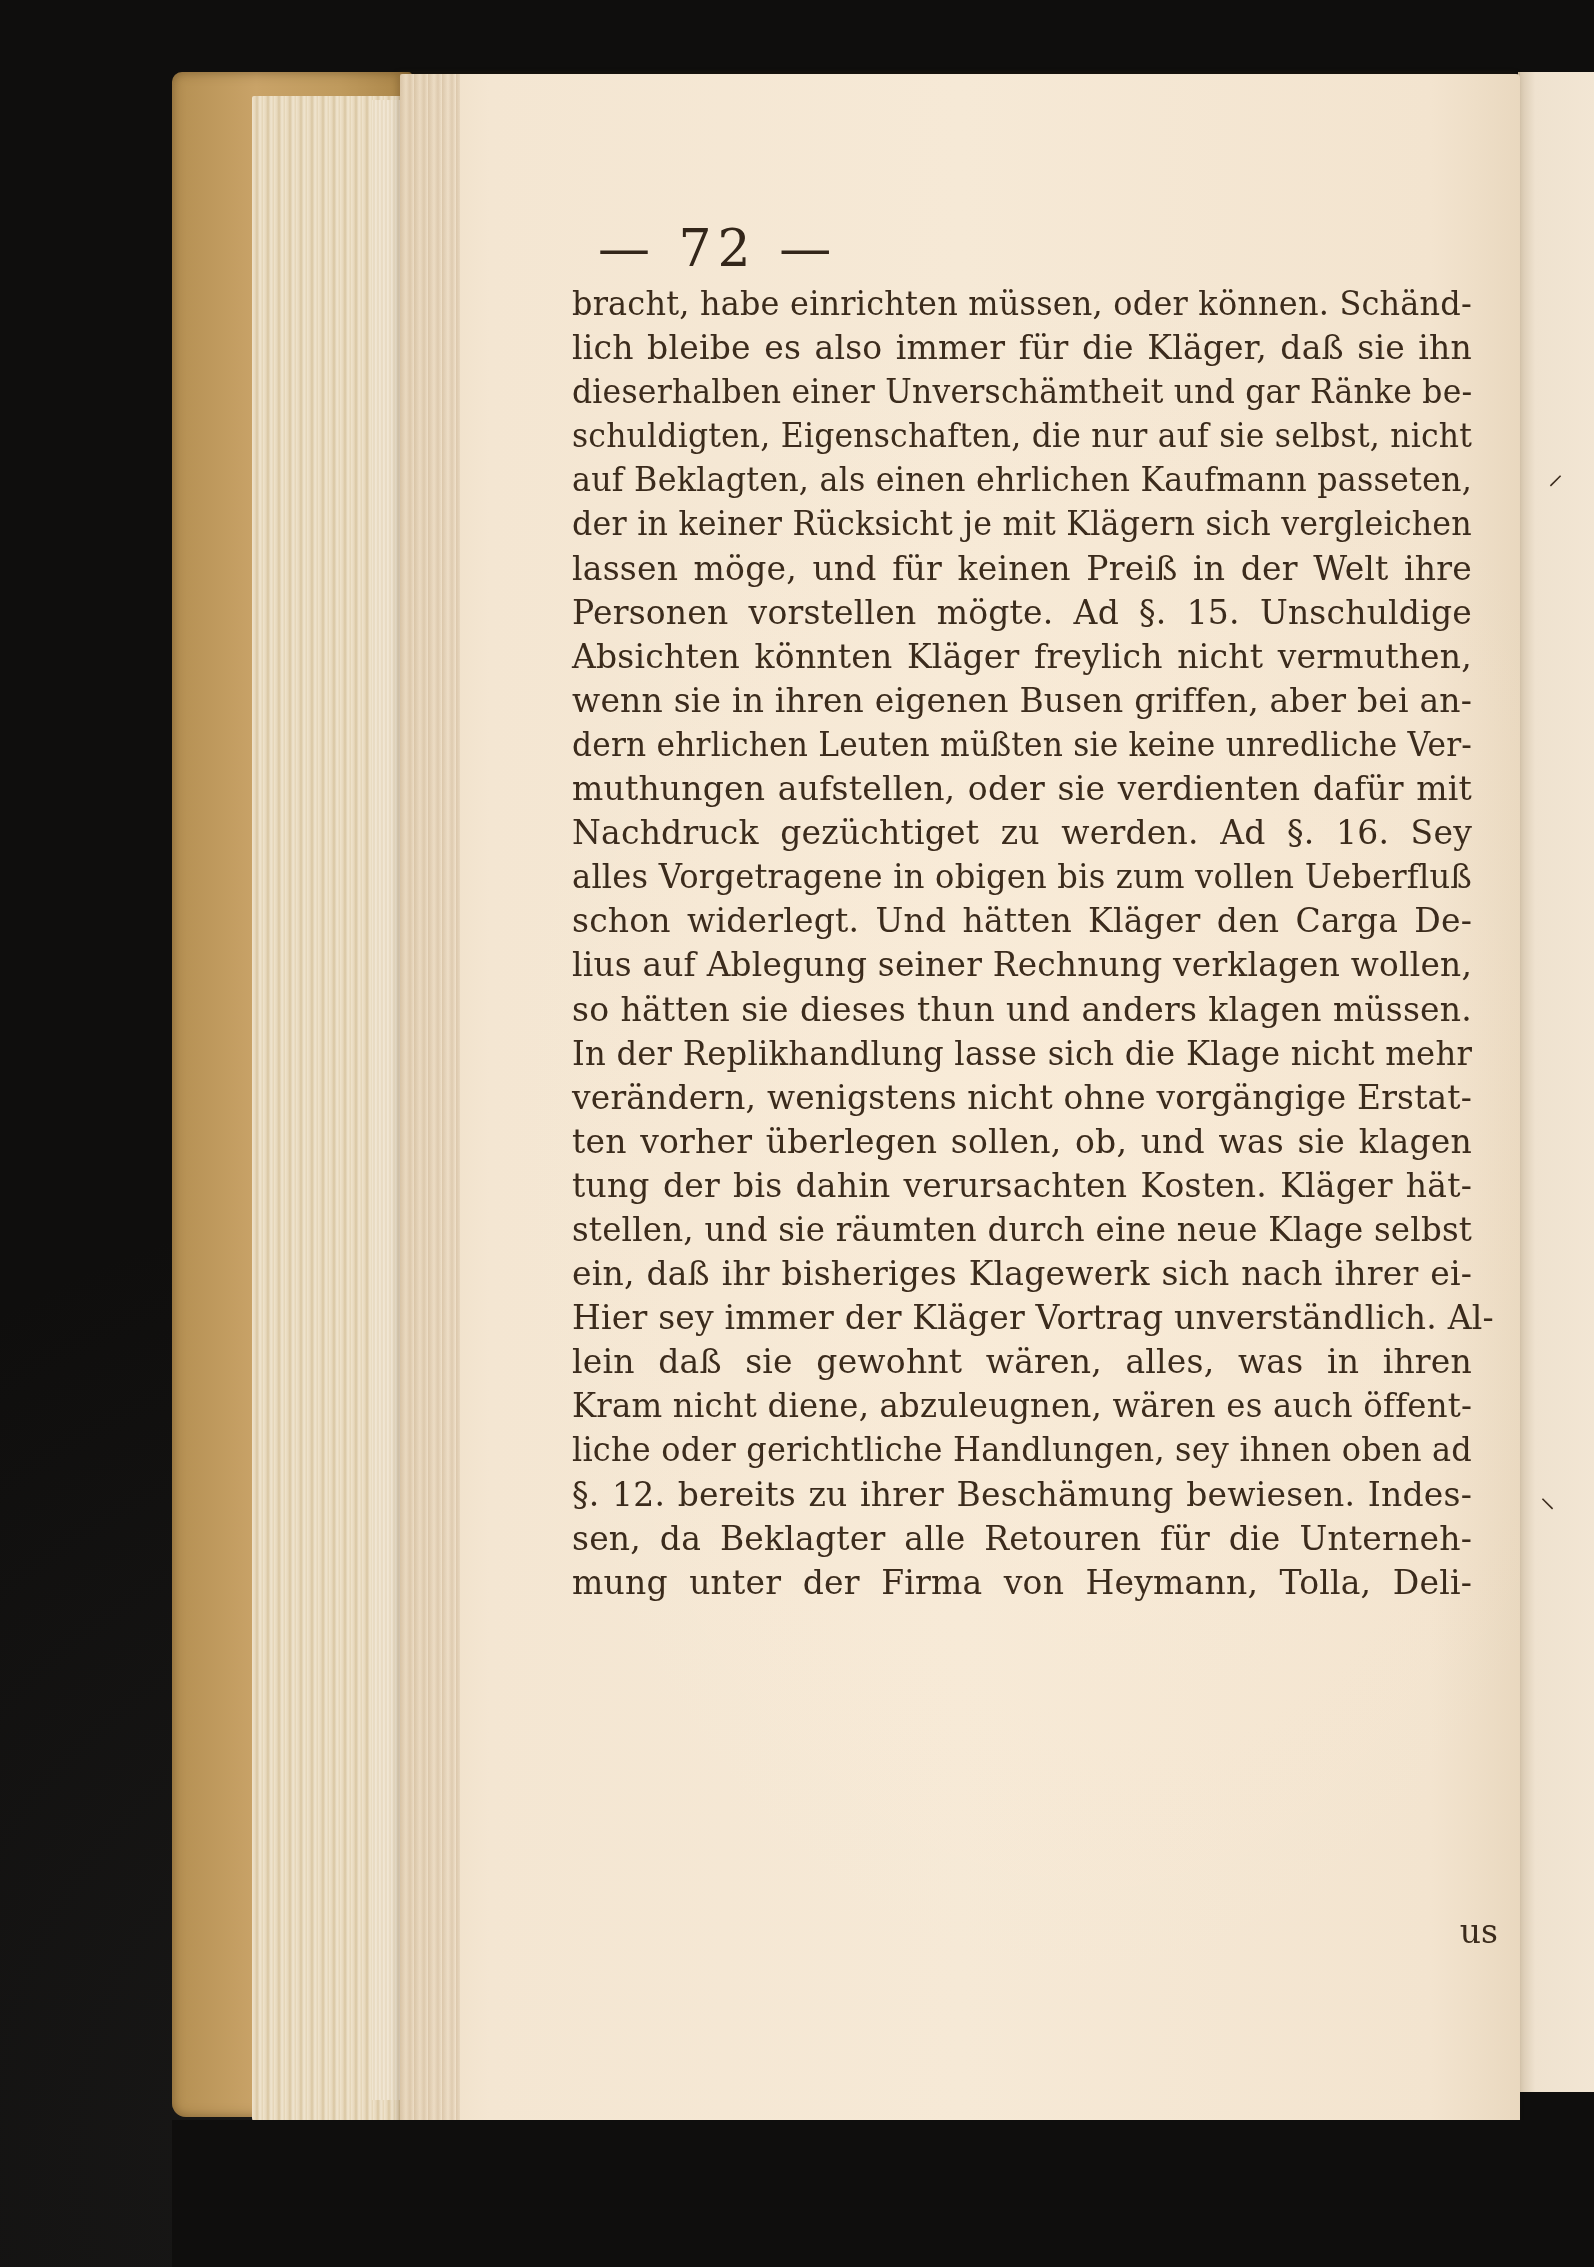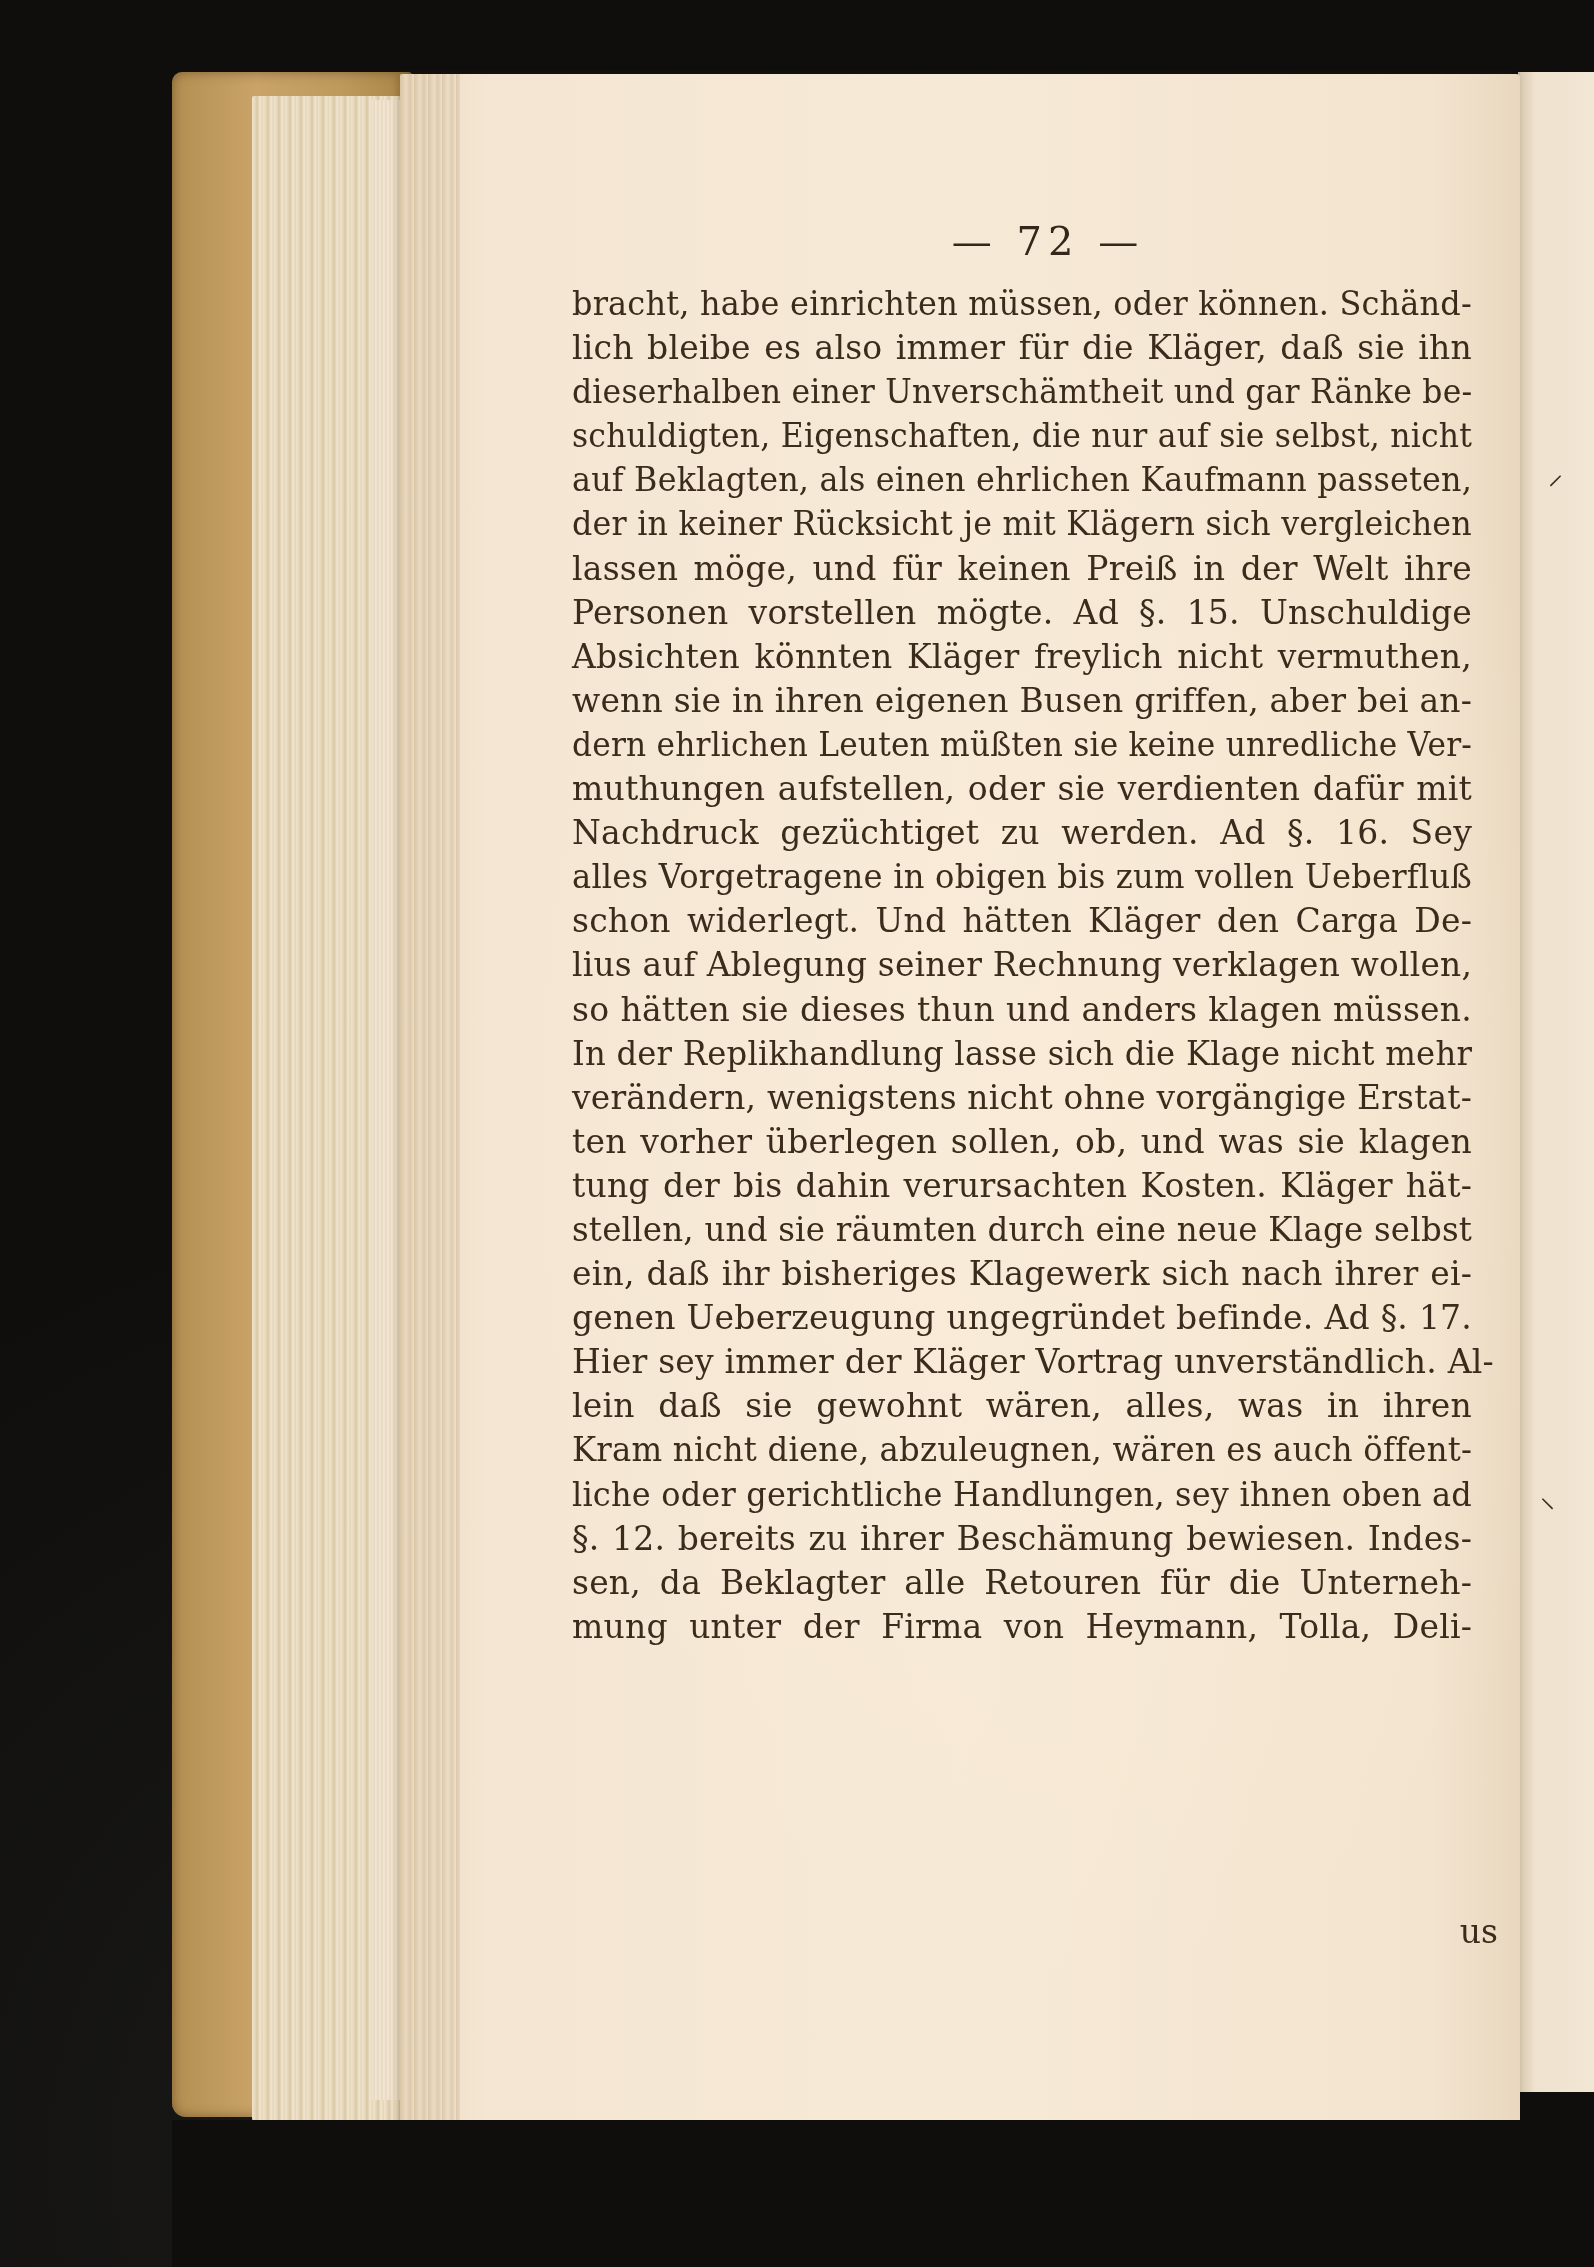--- a/index.html
+++ b/index.html
@@ -48,23 +48,22 @@
         rgba(180,150,110,0.35) 0, rgba(180,150,110,0.05) 6px, rgba(180,150,110,0.3) 10px, rgba(255,255,255,0) 14px);
     }
     
     .next-page {
       position: absolute; left: 1518px; top: 72px; width: 76px; height: 2020px;
       background: linear-gradient(90deg, #d8c8b0 0%, #efe2cf 20%, #f2e6d4 100%);
       border-left: 2px solid #cdbb9f;
     }
     .running-head {
       position: absolute; left: 598px; top: 218px; width: 900px;
-      text-align: center;
       font-family: "DejaVu Serif", serif;
-      font-size: 40px; color: #33261a; letter-spacing: 6px;
+      font-size: 52px; color: #33261a; letter-spacing: 6px;
     }
     .line {
       font-family: "DejaVu Serif", serif;
       font-size: 33px; line-height: 44.1px; height: 44.1px;
       white-space: nowrap;
       text-align: justify; text-align-last: justify;
       letter-spacing: 0.2px;
       color: #3b2b1c;
       transform-origin: left center;
     }
@@ -113,21 +112,20 @@
   <div class="line" style="display: block; width: 923px; transform: scaleX(0.9751);">alles Vorgetragene in obigen bis zum vollen Ueberfluß</div>
   <div class="line" style="display: block; width: 900px;">schon widerlegt. Und hätten Kläger den Carga De-</div>
   <div class="line" style="display: block; width: 905px; transform: scaleX(0.9945);">lius auf Ablegung seiner Rechnung verklagen wollen,</div>
   <div class="line" style="display: block; width: 900px;">so hätten sie dieses thun und anders klagen müssen.</div>
   <div class="line" style="display: block; width: 920px; transform: scaleX(0.9783);">In der Replikhandlung lasse sich die Klage nicht mehr</div>
   <div class="line" style="display: block; width: 904px; transform: scaleX(0.9956);">verändern, wenigstens nicht ohne vorgängige Erstat-</div>
   <div class="line" style="display: block; width: 900px;">ten vorher überlegen sollen, ob, und was sie klagen</div>
   <div class="line" style="display: block; width: 900px;">tung der bis dahin verursachten Kosten. Kläger hät-</div>
   <div class="line" style="display: block; width: 914px; transform: scaleX(0.9847);">stellen, und sie räumten durch eine neue Klage selbst</div>
   <div class="line" style="display: block; width: 900px;">ein, daß ihr bisheriges Klagewerk sich nach ihrer ei-</div>
-  <div class="line" style="display: block; width: 900px;">genen Ueberzeugung ungegründet befinde. Ad §. 17.</div>
   <div class="line" style="display: block; width: 900px;">Hier sey immer der Kläger Vortrag unverständlich. Al-</div>
   <div class="line" style="display: block; width: 900px;">lein daß sie gewohnt wären, alles, was in ihren</div>
   <div class="line" style="display: block; width: 918px; transform: scaleX(0.9804);">Kram nicht diene, abzuleugnen, wären es auch öffent-</div>
   <div class="line" style="display: block; width: 929px; transform: scaleX(0.9688);">liche oder gerichtliche Handlungen, sey ihnen oben ad</div>
   <div class="line" style="display: block; width: 900px;">§. 12. bereits zu ihrer Beschämung bewiesen. Indes-</div>
   <div class="line" style="display: block; width: 900px;">sen, da Beklagter alle Retouren für die Unterneh-</div>
   <div class="line" style="display: block; width: 900px;">mung unter der Firma von Heymann, Tolla, Deli-</div>
 </div>
 
 <div class="catchword">us</div>

